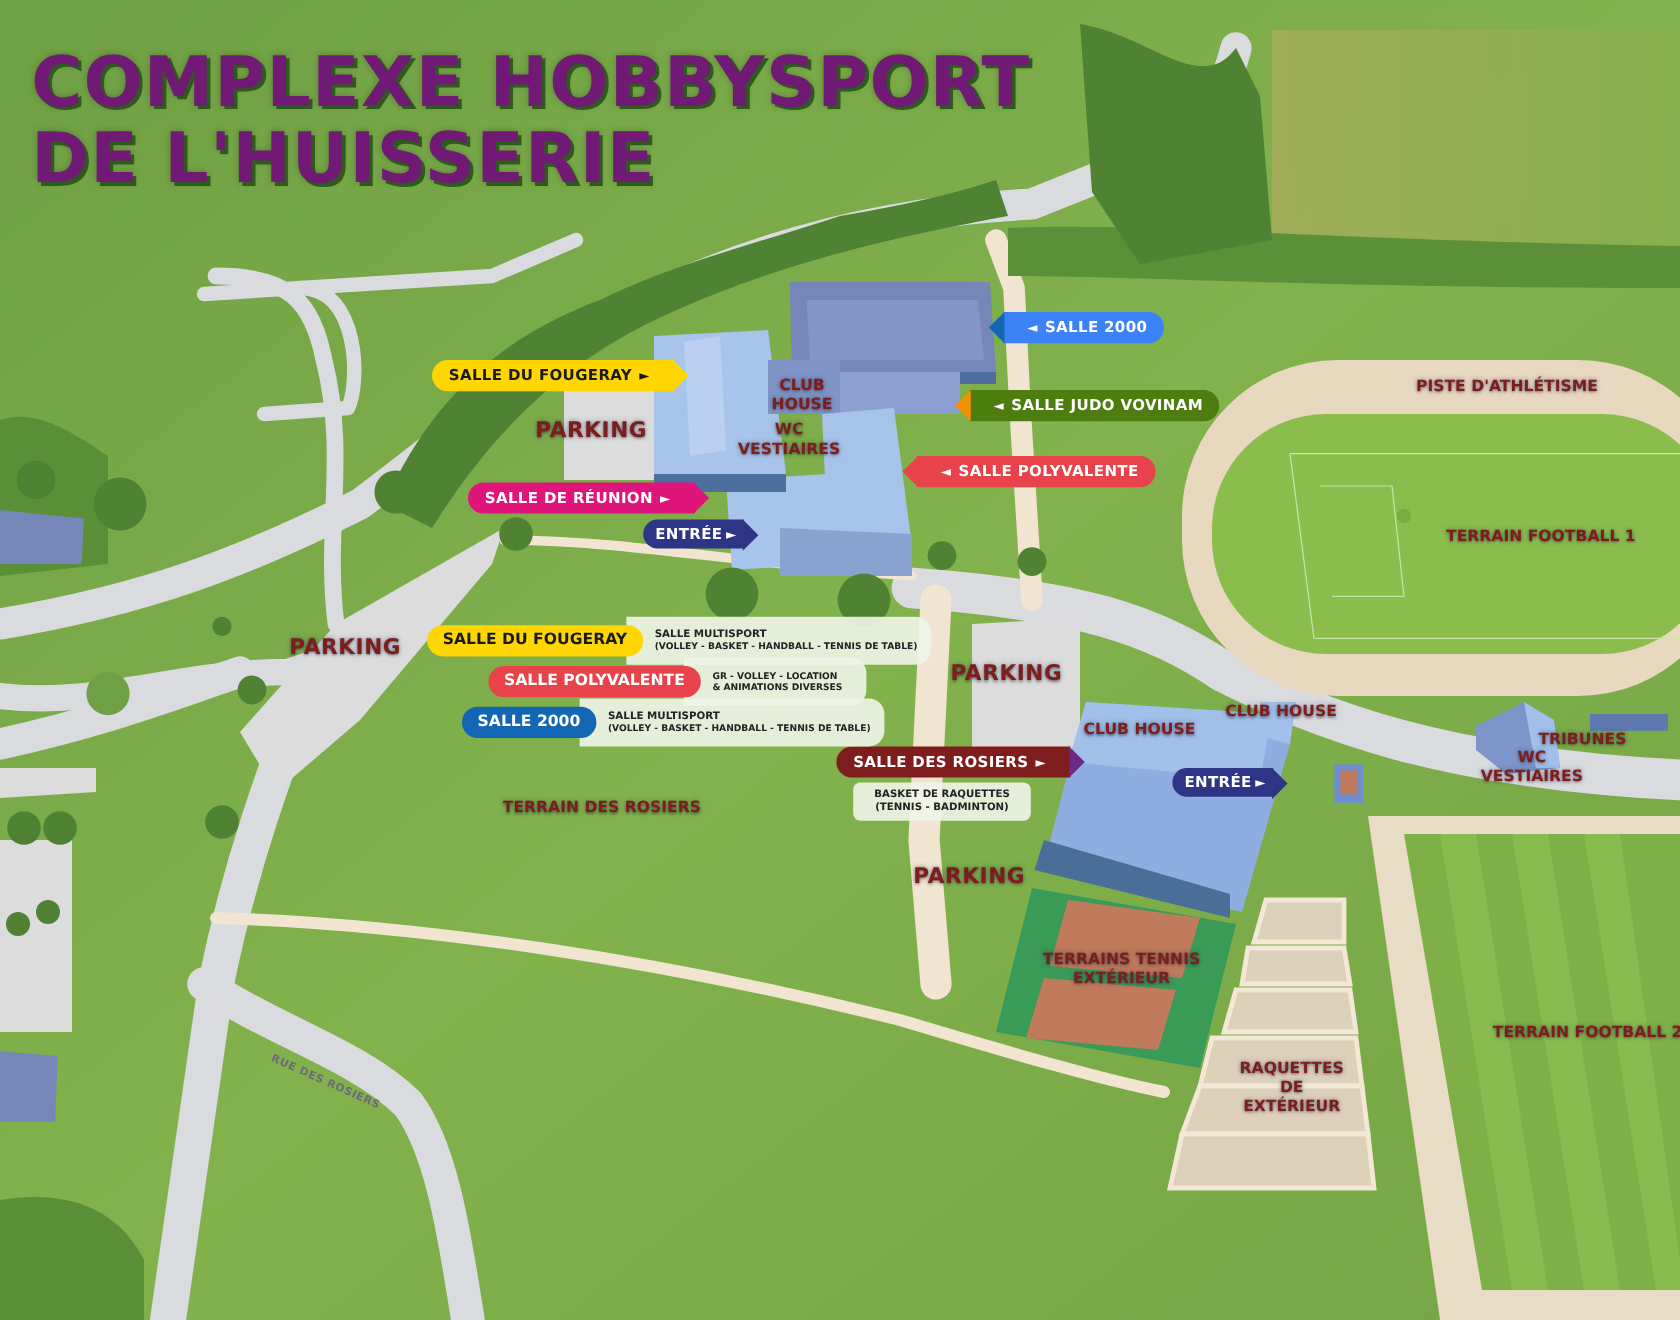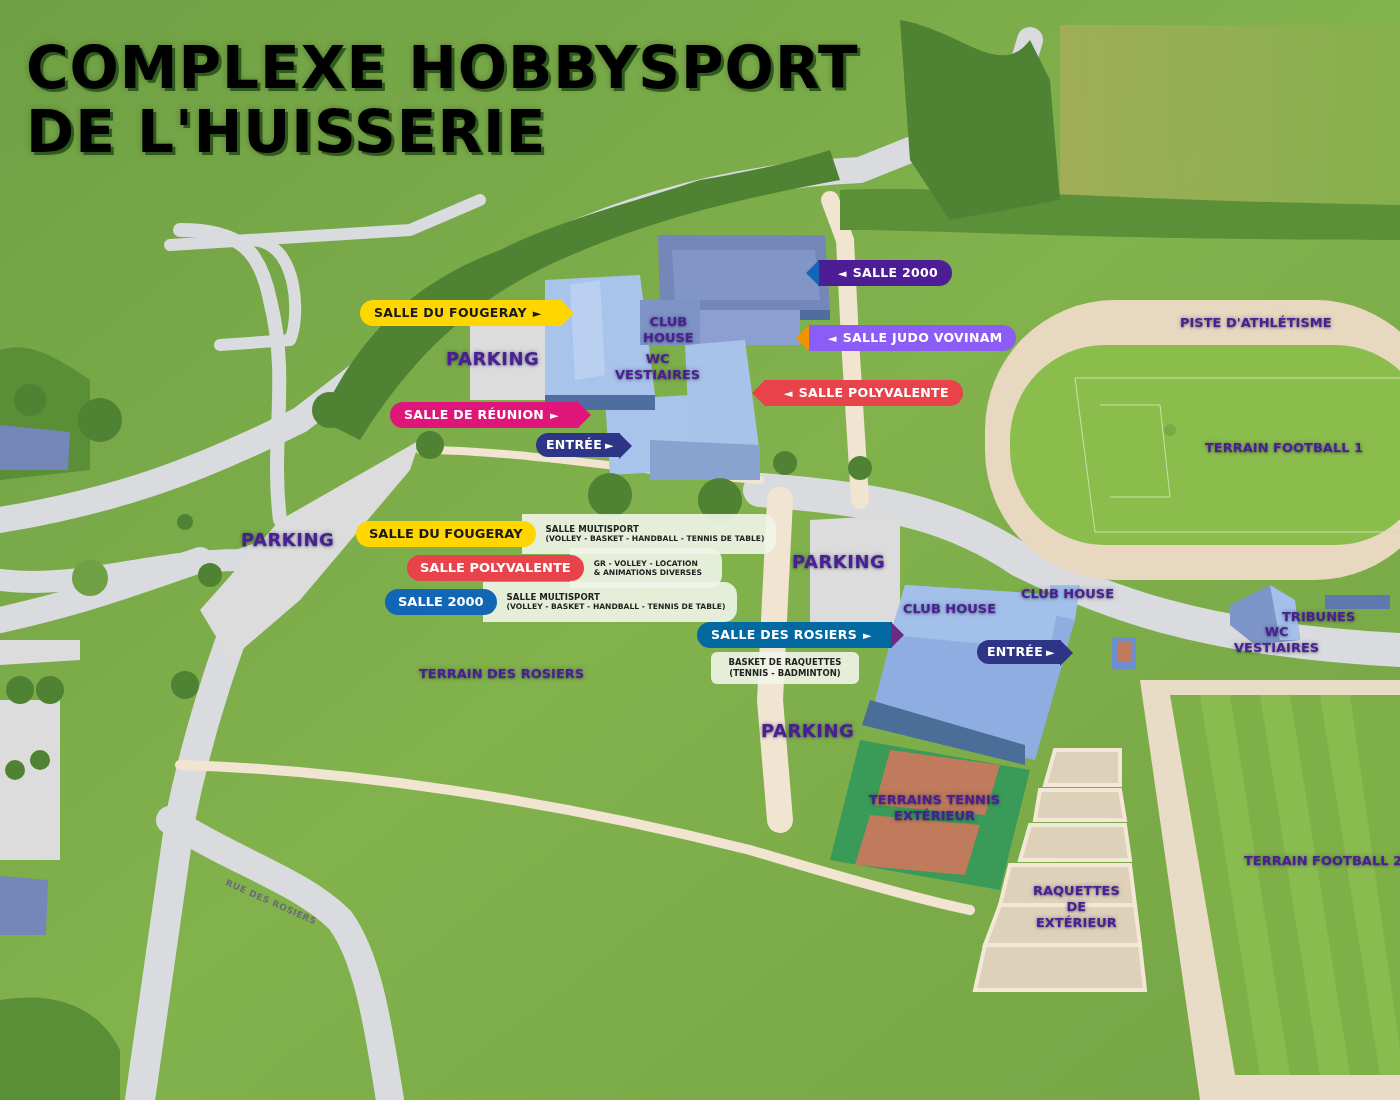--- a/index.html
+++ b/index.html
@@ -1,24 +1,24 @@
 <!DOCTYPE html>
 <html><head>
 <meta charset="utf-8">
 <style>
   html, body { margin:0; padding:0; }
   body { width:1400px; height:1100px; overflow:hidden; position:relative;
          font-family:"DejaVu Sans","Liberation Sans",sans-serif; background:#7aa848; }
   #map { position:absolute; left:0; top:0; width:1400px; height:1100px; }
-  .title { position:absolute; left:26px; top:36px; color:#000000; font-weight:bold;
+  .title { position:absolute; left:26px; top:36px; color:#701a75; font-weight:bold;
            font-size:58px; line-height:64px; letter-spacing:1px;
            text-shadow:3px 3px 0 #2f5a1e, 0 0 6px rgba(0,0,0,.25);
            font-family:"DejaVu Sans","Liberation Sans",sans-serif; }
   .title div { white-space:nowrap; }
-  .lbl { position:absolute; color:#4c1d95; font-weight:bold; font-size:13px; text-align:center;
+  .lbl { position:absolute; color:#7f1d1d; font-weight:bold; font-size:13px; text-align:center;
          line-height:16px; white-space:nowrap; text-shadow:0 0 4px rgba(40,60,90,.55), 0 1px 2px rgba(0,0,0,.3); }
   .lbl.big { font-size:18px; line-height:20px; letter-spacing:.5px; }
   .road { position:absolute; color:#6c6c78; font-weight:bold; font-size:9px; transform:rotate(24deg);
           letter-spacing:.5px; white-space:nowrap; }
   .tag { position:absolute; height:26px; border-radius:13px; color:#fff; font-weight:bold;
          font-size:12.5px; line-height:26px; padding:0 14px; white-space:nowrap; letter-spacing:.3px; }
   .tag .arr { display:inline-block; font-size:11px; margin:0 6px; }
   .tag.r:after { content:""; position:absolute; right:-12px; top:0; border-left:13px solid var(--c);
                  border-top:13px solid transparent; border-bottom:13px solid transparent; }
   .tag.l:before { content:""; position:absolute; left:-12px; top:0; border-right:13px solid var(--c);
@@ -186,30 +186,30 @@
 
 <div class="tag r" style="left:360px;top:300px;background:#ffd600;color:#1a1a1a;--c:#ffd600;">
   <span>SALLE DU FOUGERAY</span><span class="arr">►</span>
 </div>
 <div class="tag r" style="left:390px;top:402px;background:#e0157a;--c:#e0157a;">
   <span>SALLE DE RÉUNION</span><span class="arr">►</span>
 </div>
 <div class="tag r" style="left:536px;top:433px;height:24px;line-height:24px;padding:0 6px 0 10px;background:#2e3586;--c:#2e3586;">
   <span>ENTRÉE</span><span class="arr" style="margin:0 0 0 3px">►</span>
 </div>
-<div class="tag l" style="left:818px;top:260px;background:#4c1d95;--c:#1266b4;">
+<div class="tag l" style="left:836px;top:260px;background:#3b82f6;--c:#1266b4;">
   <span class="arr">◄</span><span>SALLE 2000</span>
 </div>
-<div class="tag l" style="left:808px;top:325px;background:#8b5cf6;--c:#f39200;">
+<div class="tag l" style="left:808px;top:325px;background:#4d7c0f;--c:#f39200;">
   <span class="arr">◄</span><span>SALLE JUDO VOVINAM</span>
 </div>
 <div class="tag l" style="left:764px;top:380px;background:#e8434a;--c:#e8434a;">
   <span class="arr">◄</span><span>SALLE POLYVALENTE</span>
 </div>
-<div class="tag r" style="left:697px;top:622px;background:#0369a1;--c:#6a2a86;">
+<div class="tag r" style="left:697px;top:622px;background:#7f1d1d;--c:#6a2a86;">
   <span>SALLE DES ROSIERS</span><span class="arr">►</span>
 </div>
 <div class="tag r" style="left:977px;top:640px;height:24px;line-height:24px;padding:0 6px 0 10px;background:#2e3586;--c:#2e3586;">
   <span>ENTRÉE</span><span class="arr" style="margin:0 0 0 3px">►</span>
 </div>
 
 <div class="legend-row" style="left:356px;top:521px;">
   <div class="legend-pill" style="background:#ffd600;color:#1a1a1a;">SALLE DU FOUGERAY</div>
   <div class="legend-desc">
     <span style="font-size:8.6px">SALLE MULTISPORT</span>

